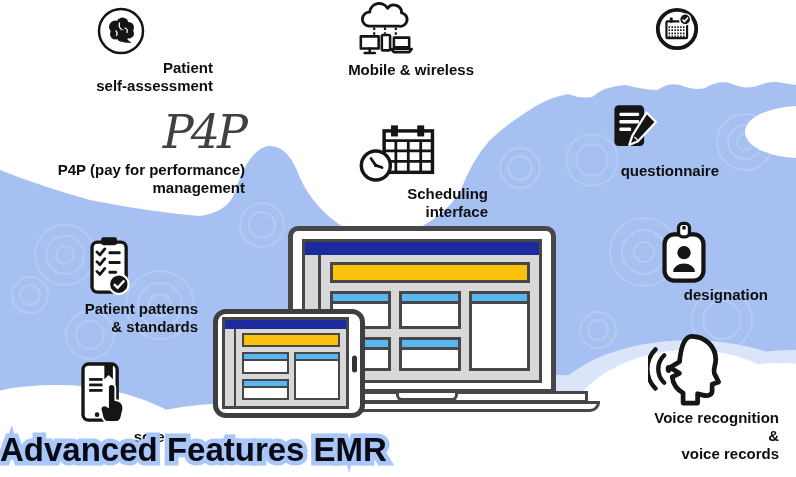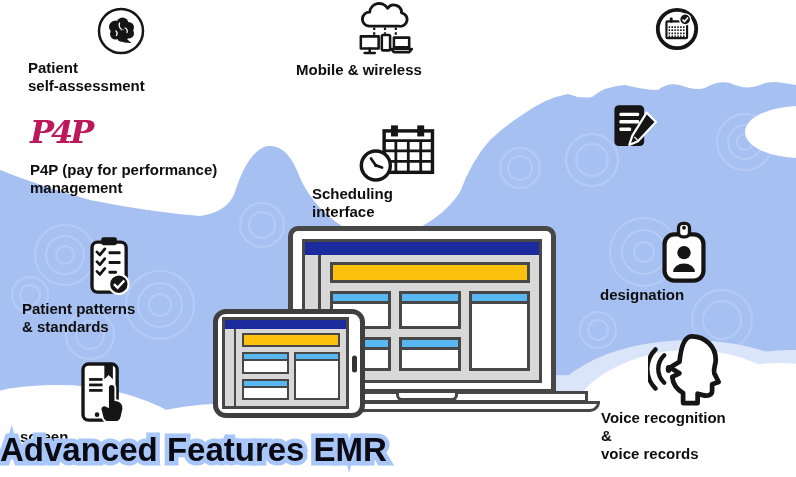--- a/index.html
+++ b/index.html
@@ -3,26 +3,26 @@
 <meta charset="utf-8">
 <style>
   html,body{margin:0;padding:0;}
   body{
     width:796px;height:477px;position:relative;overflow:hidden;
     background:#ffffff;
     font-family:"Liberation Sans", sans-serif;
   }
   .bg{position:absolute;left:0;top:0;z-index:0;}
   
-  .feature{position:absolute;text-align:left;z-index:2;}
+  .feature{position:absolute;text-align:right;z-index:2;}
   .ficon{display:flex;justify-content:center;align-items:flex-end;margin-bottom:3px;}
   .fline{font-weight:bold;font-size:15px;line-height:18px;color:#0e0e0e;white-space:nowrap;}
   .p4p-logo{
-    font-family:"DejaVu Serif", serif;font-style:italic;font-weight:bold;
-    font-size:32px;line-height:58px;color:#be185d;letter-spacing:-3px;
+    font-family:"DejaVu Serif", serif;font-style:italic;font-weight:normal;
+    font-size:46px;line-height:58px;color:#404040;letter-spacing:-3px;
   }
   
   .laptop{position:absolute;left:288px;top:226px;width:268px;height:168px;background:#fff;
     border:5px solid #474747;border-radius:10px 10px 3px 3px;box-sizing:border-box;
     padding:8px 9px 6px;z-index:2;}
   .lap-screen{width:100%;height:100%;border:3px solid #474747;background:#d8d8d8;
     box-sizing:border-box;display:flex;flex-direction:column;}
   .bar-navy{height:13px;background:#1b2b9e;flex:none;}
   .lap-body{flex:1;display:flex;min-height:0;}
   .side-col{width:13px;border-right:3px solid #474747;flex:none;}
@@ -224,20 +224,21 @@
       <rect x="20" y="6" width="48" height="66" rx="7" fill="#151515"></rect>
       <g fill="#fff">
         <rect x="28" y="18" width="32" height="5.5" rx="2"></rect>
         <rect x="28" y="30" width="32" height="5.5" rx="2"></rect>
         <rect x="28" y="42" width="19" height="5.5" rx="2"></rect>
       </g>
       <polygon points="72,18 87,33 58,64 44,70 49,55" fill="#151515" stroke="#fff" stroke-width="3.5" stroke-linejoin="round"></polygon>
       <line x1="52" y1="57" x2="58" y2="63" stroke="#fff" stroke-width="2"></line>
     </svg>
   </div>
+  <div class="fline">questionnaire</div>
 </div>
 
 <div class="feature" style="left:22px;top:233px;width:176px">
   <div class="ficon">
     <svg class="icon" width="58" height="64" viewBox="0 0 95 105">
       <rect x="18" y="15" width="56" height="82" rx="9" fill="#fff" stroke="#151515" stroke-width="5.5"></rect>
       <rect x="33" y="7" width="26" height="13" rx="4" fill="#151515"></rect>
       <g stroke="#151515" stroke-width="4.5" fill="none" stroke-linecap="round" stroke-linejoin="round">
         <path d="M26 31 l5 5 8 -10"></path>
           <path d="M26 47 l5 5 8 -10"></path>

